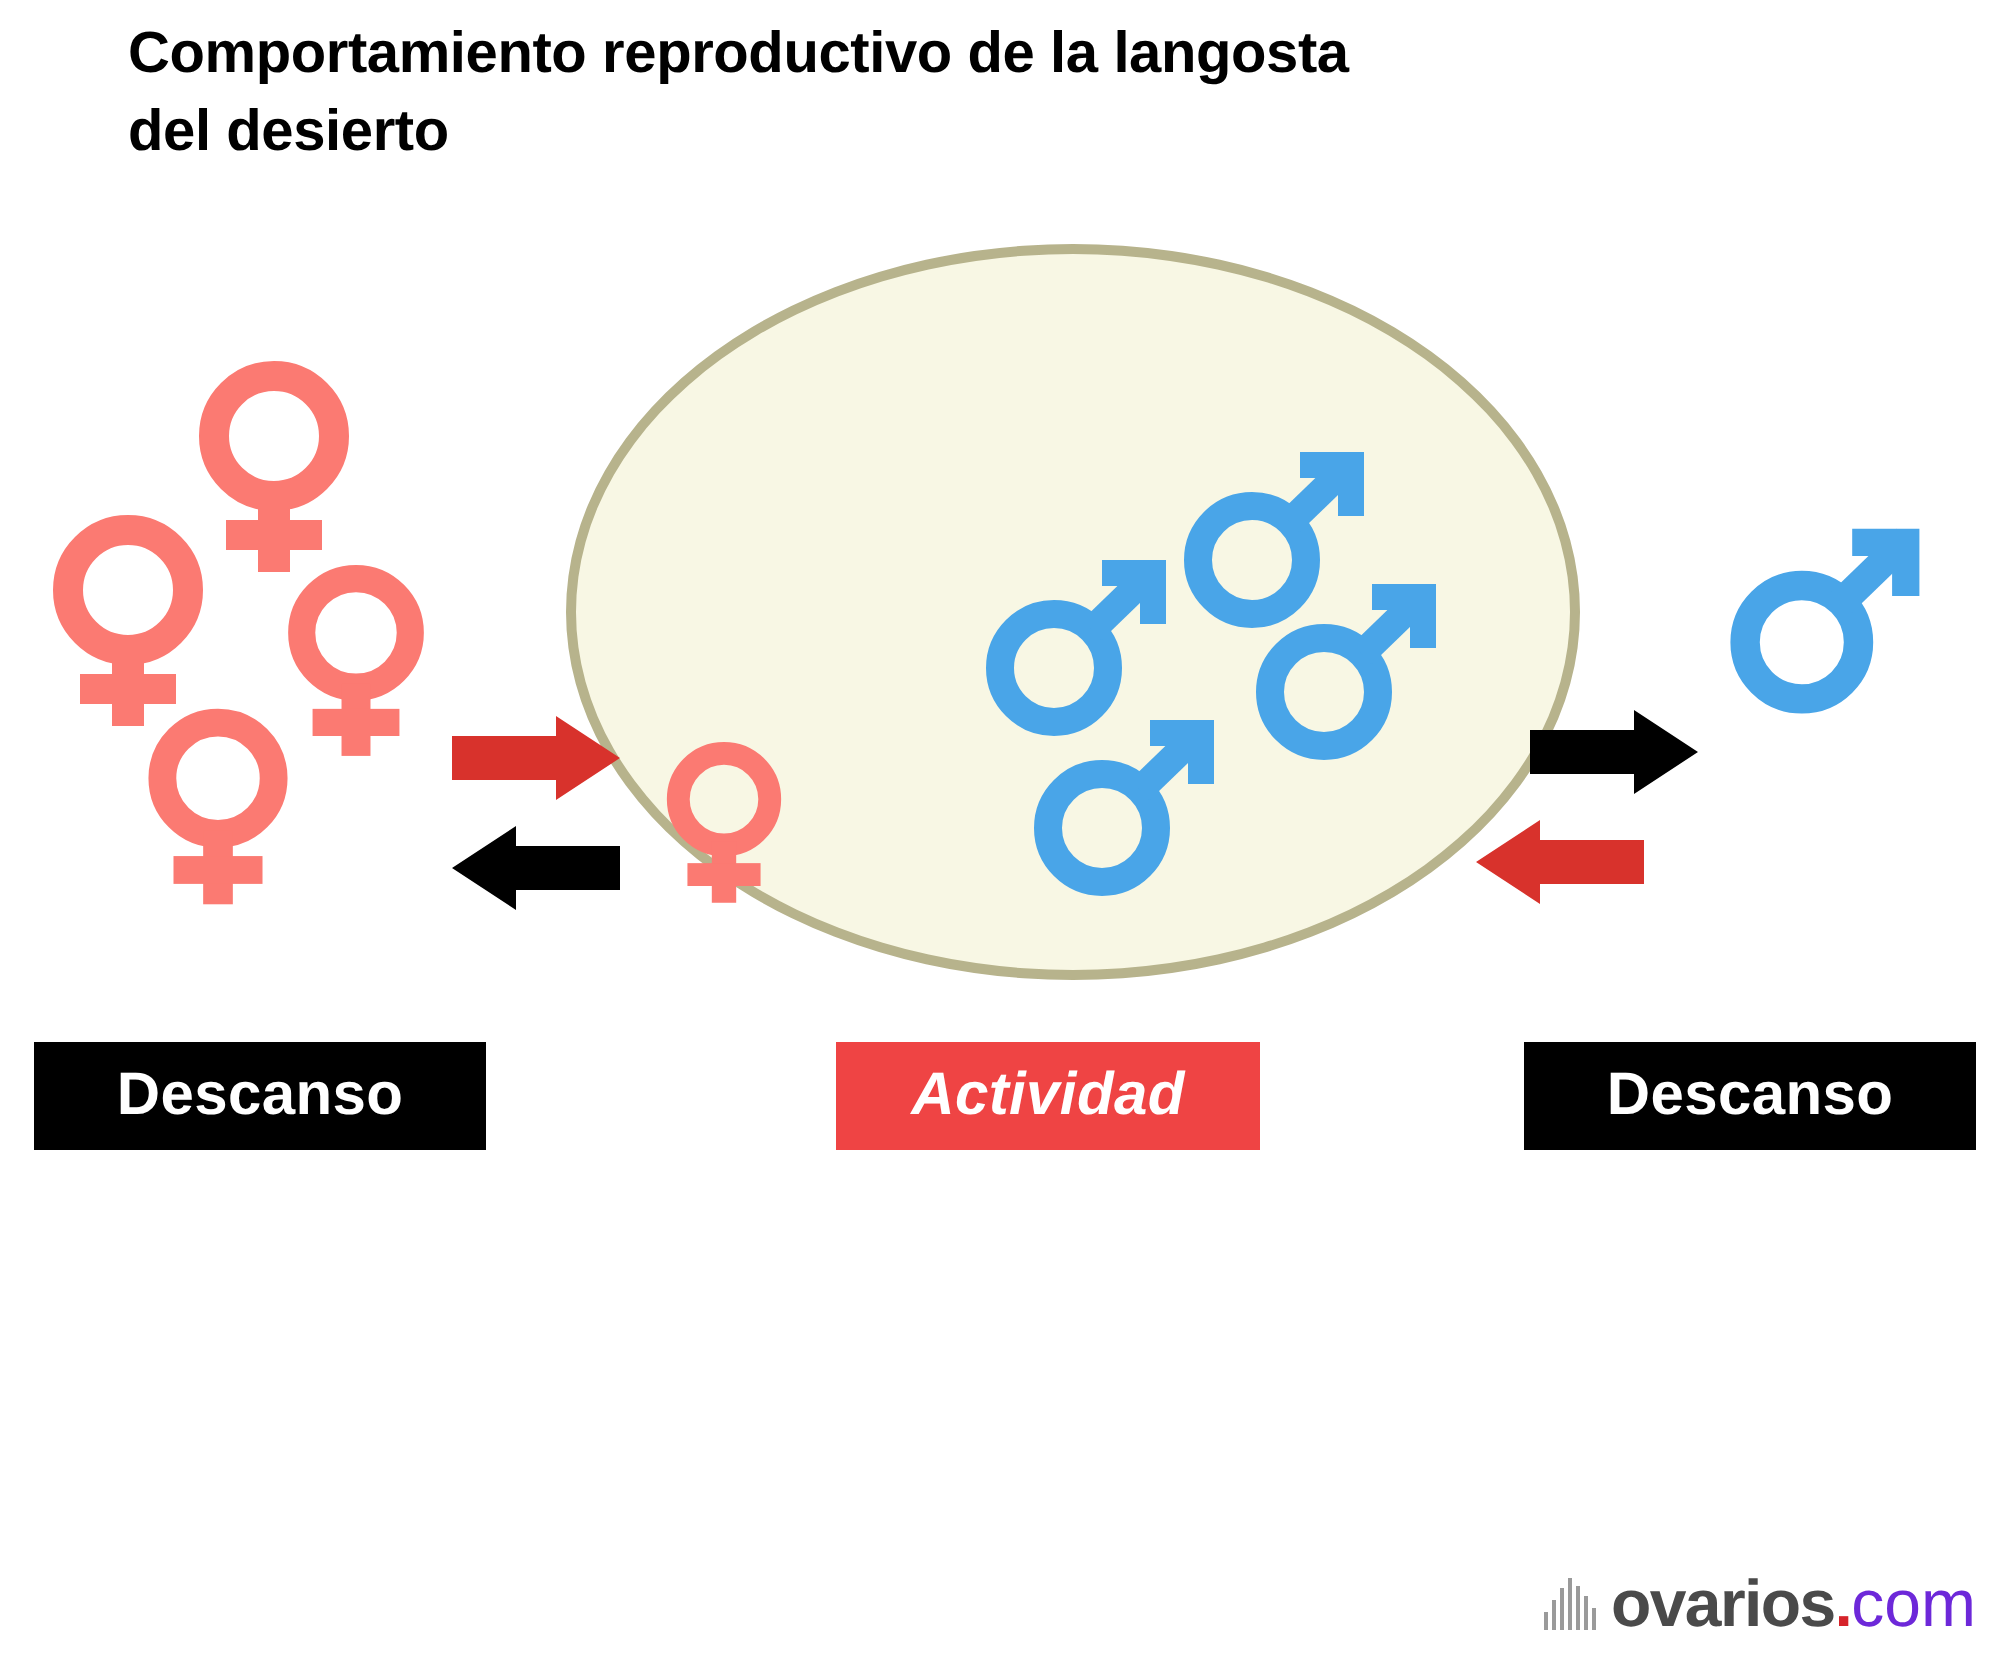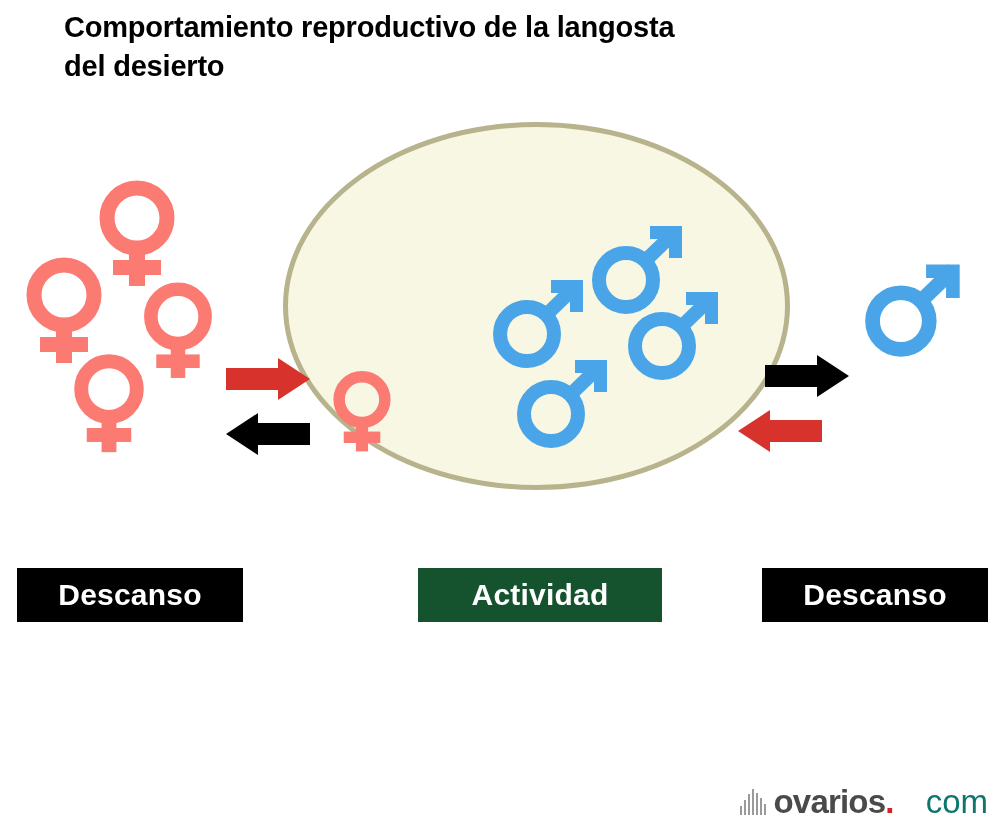--- a/index.html
+++ b/index.html
@@ -72,24 +72,23 @@
   .phase-box {
     position: absolute;
     height: 54px;
     display: flex;
     align-items: center;
     justify-content: center;
     color: #ffffff;
     font-size: 30px;
     font-weight: bold;
     letter-spacing: 0.2px;
-    margin-top: 47px;
   }
   #phase-rest-left  { left: 17px;  top: 521px; width: 226px; background: #000000; }
-  #phase-activity   { left: 418px; top: 521px; width: 244px; background: #14532d; }
+  #phase-activity   { left: 418px; top: 521px; width: 212px; background: #ef4444; font-style: italic; }
   #phase-rest-right { left: 762px; top: 521px; width: 226px; background: #000000; }
 
   
   #caption {
     position: absolute;
     left: 16px;
     top: 662px;
     width: 968px;
     font-size: 18.5px;
     line-height: 1.47;
@@ -116,21 +115,21 @@
   }
   #nippon-bars i { display: block; width: 2px; background: #9a9a9a; }
   #nippon-wordmark {
     font-size: 33px;
     font-weight: bold;
     letter-spacing: -0.8px;
     line-height: 1;
     color: #4a4a4a;
   }
   #nippon-wordmark .dot { color: #d6232a; }
-  #nippon-wordmark .tld { color: #0f766e; font-weight: normal; letter-spacing: 0px; margin-left: 32px; }
+  #nippon-wordmark .tld { color: #6d28d9; font-weight: normal; letter-spacing: 0px; }
 </style>
 </head>
 <body>
 
 <div id="title">Comportamiento reproductivo de la langosta
 del desierto</div>
 
 <div id="stage">
 
   <div id="activity-ellipse"></div>

